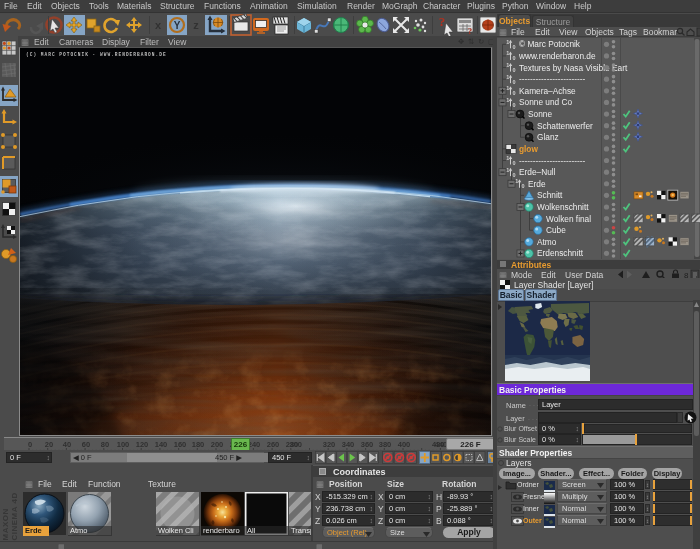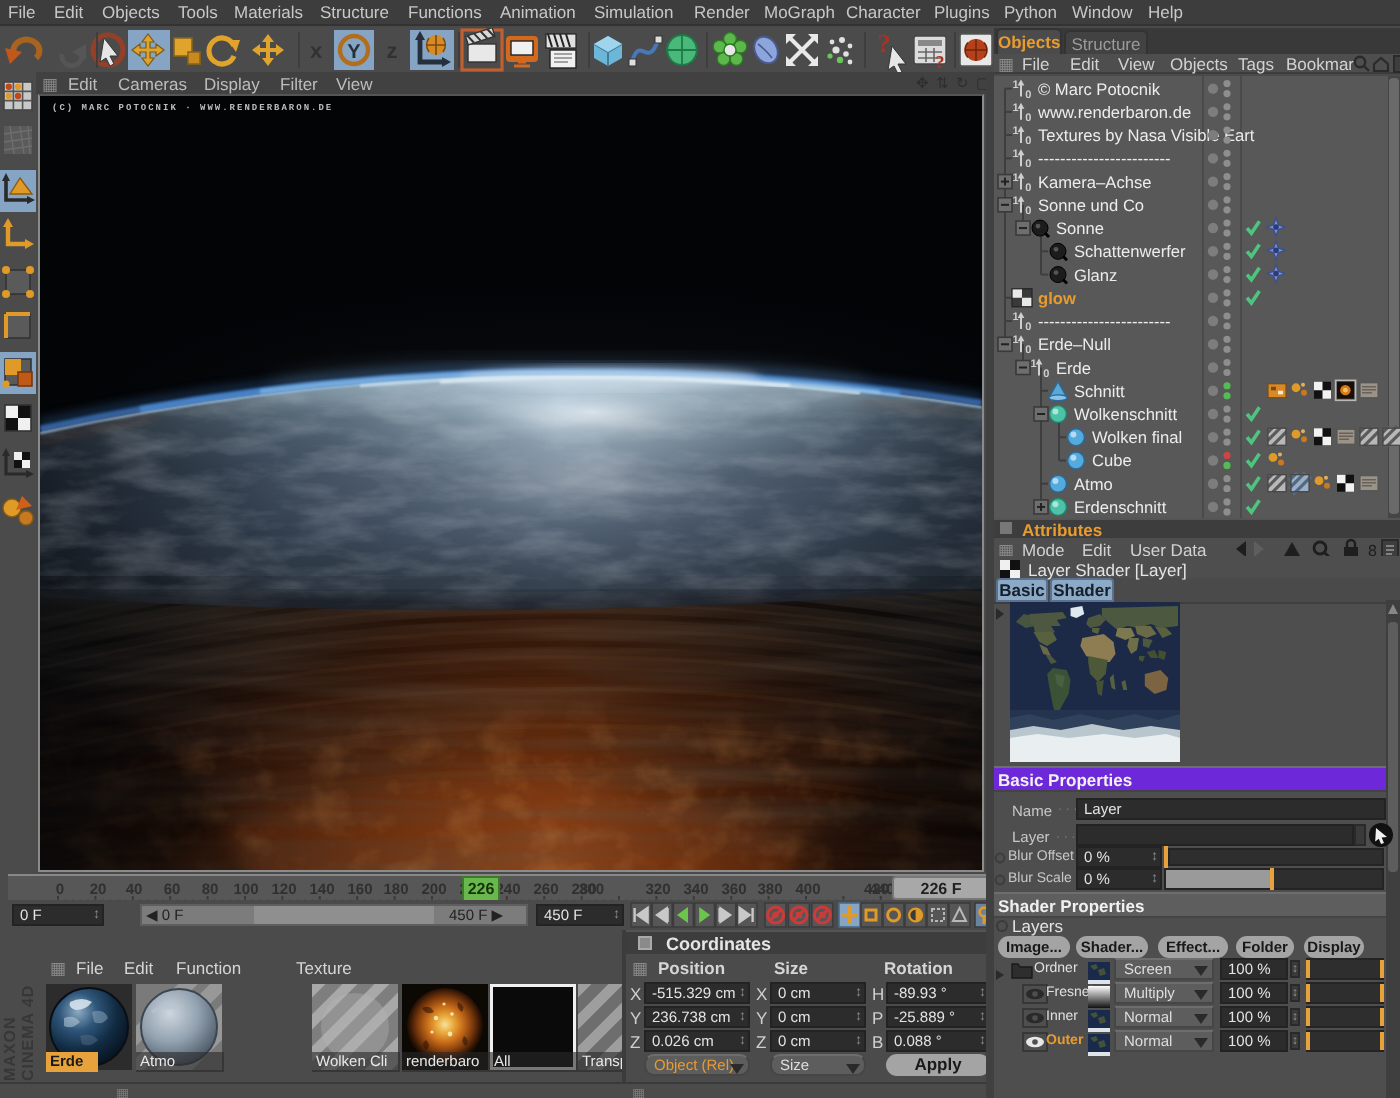--- a/index.html
+++ b/index.html
@@ -585,21 +585,21 @@
       <span style="left:428px;width:14px;text-align:left">420</span>
       <span style="left:430px;width:14px;text-align:center">440</span>
       <div class="abs" style="left:227px;top:0;width:19px;height:13px;background:#69b84e;border:1px solid #3f7a2c;color:#143308;font-size:8px;text-align:center;line-height:12px">226</div>
       <div class="abs" style="left:442px;top:0px;width:49px;height:12px;background:#a8a8a8;border:1px solid #777;border-radius:2px;color:#222;font-size:8px;text-align:center;line-height:11px">226 F</div>
     </div>
 
 <div id="powerrow" class="abs">
       <div class="field" style="left:2px;top:2px;width:46px;height:11px"><span style="position:relative;left:3px">0 F</span><span style="position:absolute;right:1px;top:1px;color:#888;font-size:7px">↕</span></div>
       <div class="abs" style="left:66px;top:2px;width:194px;height:11px;background:#8f8f8f;border:1px solid #5e5e5e"></div>
       <div class="abs" style="left:67px;top:3px;width:56px;height:9px;background:#7c7c7c;color:#222;font-size:7.5px;line-height:9px"><span style="position:relative;left:2px">◀ 0 F</span></div>
-      <div class="abs" style="left:213px;top:3px;width:46px;height:9px;background:#7c7c7c;color:#222;font-size:7.5px;line-height:9px;text-align:center"><span style="position:relative;right:2px">450 F ▶</span></div>
+      <div class="abs" style="left:213px;top:3px;width:64px;height:9px;background:#7c7c7c;color:#222;font-size:7.5px;line-height:9px;text-align:left"><span style="position:relative;right:2px">450 F ▶</span></div>
       <div class="field" style="left:264px;top:2px;width:44px;height:11px"><span style="position:relative;left:3px">450 F</span><span style="position:absolute;right:1px;top:1px;color:#888;font-size:7px">↕</span></div>
       <svg class="abs" style="left:311px;top:1px" width="64" height="13" viewBox="0 0 64 13">
         <rect width="64" height="13" fill="#505050"></rect>
         <rect x="0.5" y="0.5" width="10" height="12" fill="#565656" stroke="#3c3c3c" stroke-width="0.8"></rect>
         <path d="M2.3,3 V10 M8.8,3 L3.8,6.5 L8.8,10 Z" stroke="#c8c8c8" fill="#c8c8c8" stroke-width="1.2"></path>
         <rect x="11.1" y="0.5" width="10" height="12" fill="#565656" stroke="#3c3c3c" stroke-width="0.8"></rect>
         <path d="M18.4,3 L13.399999999999999,6.5 L18.4,10 Z M18.9,3 V10" stroke="#c8c8c8" fill="#c8c8c8" stroke-width="1"></path>
         <rect x="21.7" y="0.5" width="10" height="12" fill="#565656" stroke="#3c3c3c" stroke-width="0.8"></rect>
         <path d="M29.0,2.5 L23.5,6.5 L29.0,10.5 Z" fill="#6cc44c"></path>
         <rect x="32.3" y="0.5" width="10" height="12" fill="#565656" stroke="#3c3c3c" stroke-width="0.8"></rect>

